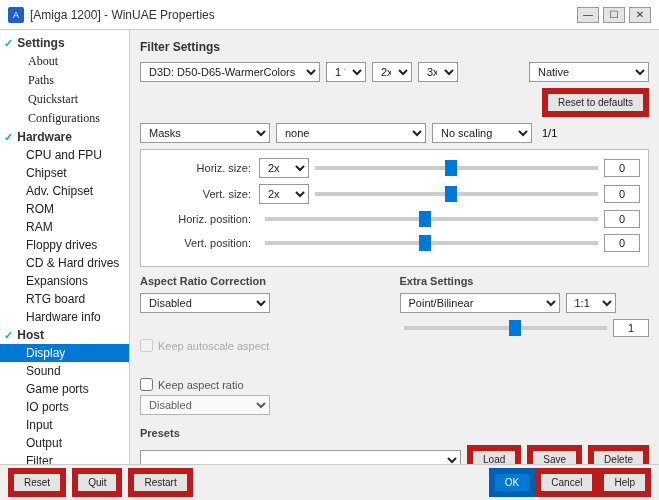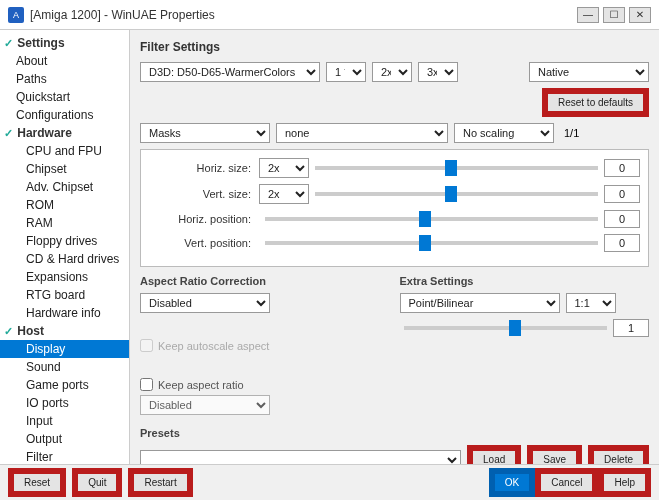--- a/index.html
+++ b/index.html
@@ -68,21 +68,21 @@
       white-space: nowrap;
       color: #222;
     }
     .sidebar-item.selected { background: #0078d4; color: white; }
     .sidebar-item.group-header {
       font-weight: bold;
       padding-left: 4px;
       background: transparent;
       color: #333;
     }
-    .sidebar-item.level1 { padding-left: 16px; }
+    .sidebar-item.level1 { padding-left: 28px; font-family: Liberation Serif, serif; }
     .sidebar-item.level2 { padding-left: 26px; }
 
     
     .content {
       flex: 1;
       background: #f0f0f0;
       padding: 10px;
       overflow-y: auto;
     }
     .section-title {
@@ -335,21 +335,21 @@
     </div>
 
     <div class="filter-row" style="justify-content:flex-end;margin-bottom:6px;">
       <button>Reset to defaults</button>
     </div>
 
     <div class="filter-row">
       <select class="mask-sel">
         <option>Masks</option>
       </select>
-      <select style="width:172px;">
+      <select style="width:150px;">
         <option>none</option>
       </select>
       <select class="scale-sel">
         <option>No scaling</option><option>Stretch</option>
       </select>
       <span style="font-size:11px;padding-left:4px;">1/1</span>
     </div>
 
     <div class="panel-box">
 

